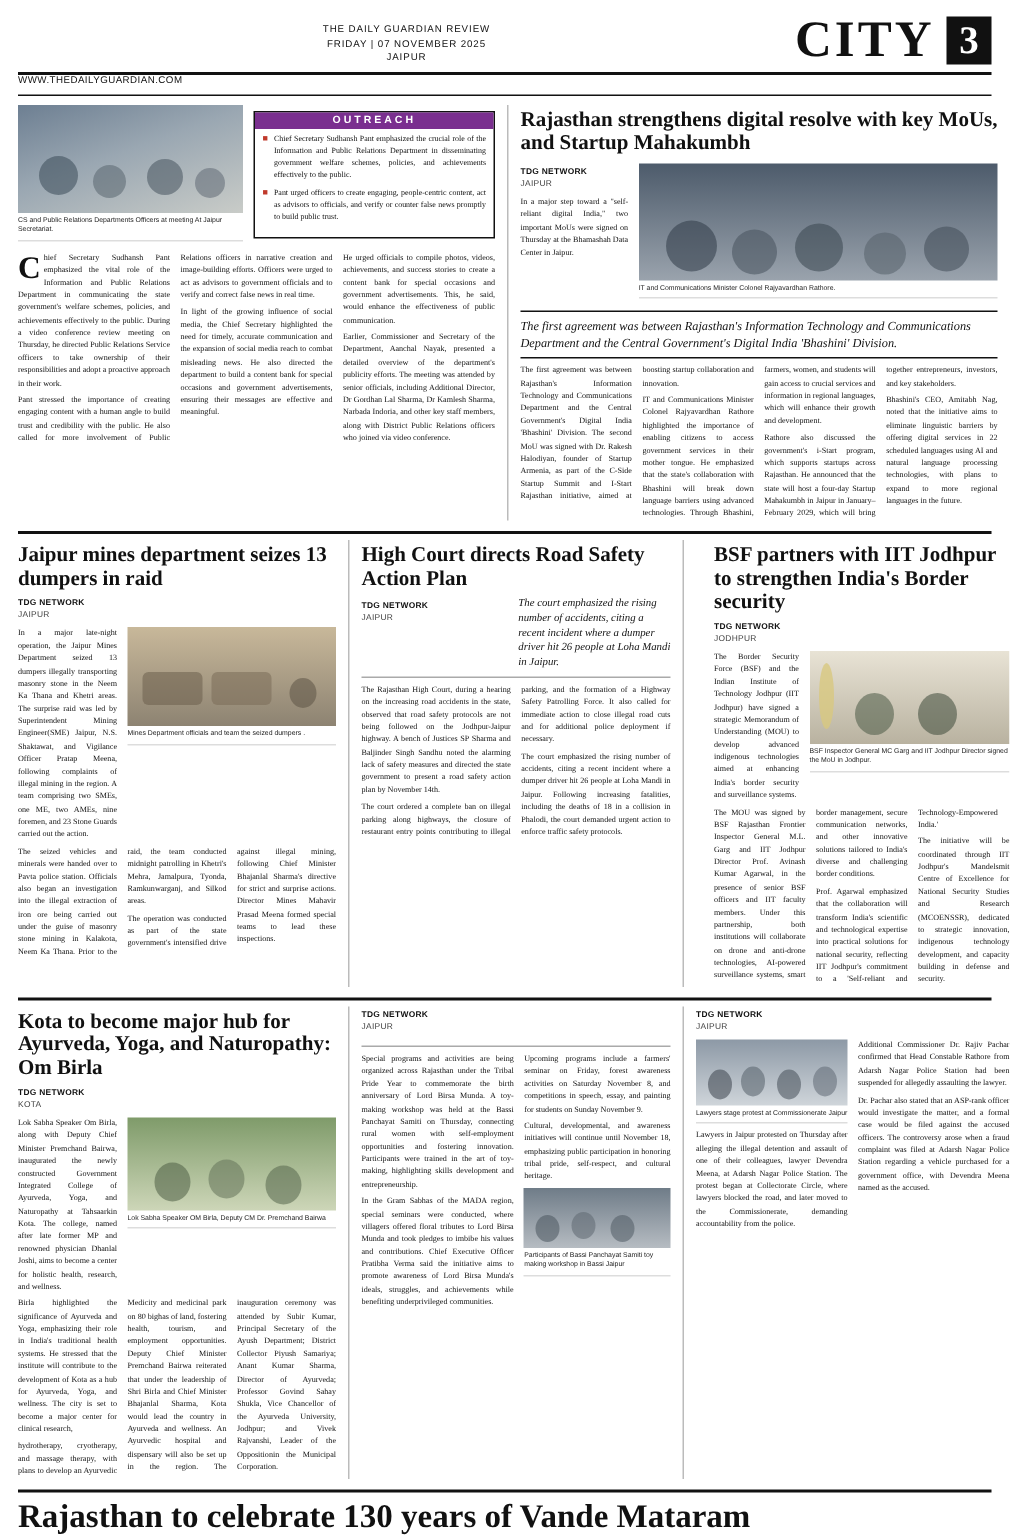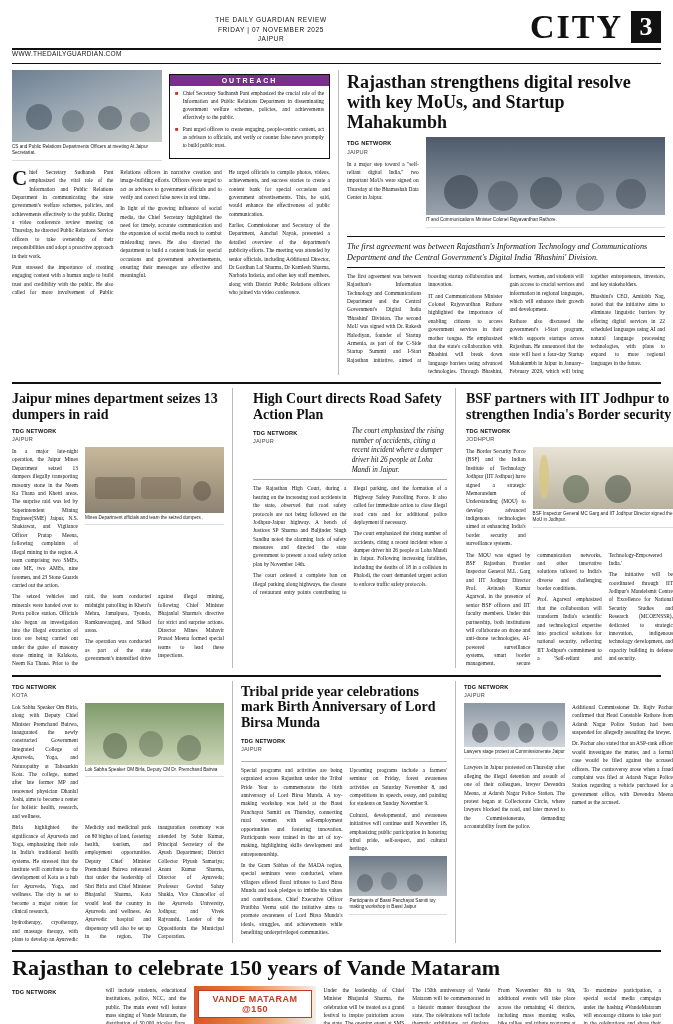--- a/index.html
+++ b/index.html
@@ -25,21 +25,21 @@
 
   
   .cols { display:flex; gap:8px; }
   .col { }
   .col-a { width:318px; }
   .col-b { width:327px; }
 
   .vsep { border-left:1px solid #bbb; }
 
   h1.head-xl { font-family:"Liberation Sans", sans-serif; font-weight:700; font-size:18.5px; line-height:1.08; margin:4px 0 5px 0; letter-spacing:-.2px; }
-  h2.head-l { font-family:"Liberation Serif", serif; font-weight:700; font-size:18px; line-height:1.1; margin:3px 0 5px 0; }
+  h2.head-l { font-family:"Liberation Serif", serif; font-weight:700; font-size:14px; line-height:1.1; margin:3px 0 5px 0; }
   h2.head-m { font-family:"Liberation Serif", serif; font-weight:700; font-size:14px; line-height:1.12; margin:3px 0 4px 0; }
   h1.head-banner { font-family:"Liberation Serif", serif; font-weight:700; font-size:22px; line-height:1.06; margin:4px 0 6px 0; }
 
   .byline { font-family:"Liberation Sans", sans-serif; font-size:5.6px; font-weight:700; line-height:1.45; letter-spacing:.2px; margin:2px 0 4px 0; }
   .byline .place { font-weight:400; color:#444; }
 
   .body-txt { font-size:5.4px; line-height:1.55; text-align:justify; hyphens:auto; }
   .body-txt p { margin:0 0 3px 0; }
   .cols2 { column-count:2; column-gap:7px; }
   .cols3 { column-count:3; column-gap:7px; }
@@ -194,42 +194,42 @@
           </div>
           <div class="cap">Mines Department officials and team the seized dumpers .</div>
         </div>
       </div>
       <div class="body-txt cols3">
         <p>The seized vehicles and minerals were handed over to Pavta police station. Officials also began an investigation into the illegal extraction of iron ore being carried out under the guise of masonry stone mining in Kalakota, Neem Ka Thana. Prior to the raid, the team conducted midnight patrolling in Khetri's Mehra, Jamalpura, Tyonda, Ramkunwarganj, and Silkod areas.</p>
         <p>The operation was conducted as part of the state government's intensified drive against illegal mining, following Chief Minister Bhajanlal Sharma's directive for strict and surprise actions. Director Mines Mahavir Prasad Meena formed special teams to lead these inspections.</p>
       </div>
     </div>
 
-    <div class="col vsep" style="width:215px; padding-left:20px;">
+    <div class="col vsep" style="width:215px; padding-left:8px;">
       <h2 class="head-m">High Court directs Road Safety Action Plan</h2>
       <div class="cols" style="gap:7px;">
         <div style="width:98px;">
           <div class="byline">
             <div>TDG NETWORK</div>
             <div class="place">JAIPUR</div>
           </div>
         </div>
         <div style="width:102px;">
           <div class="pullquote" style="font-size:7.2px;">The court emphasized the rising number of accidents, citing a recent incident where a dumper driver hit 26 people at Loha Mandi in Jaipur.</div>
         </div>
       </div>
       <div class="hr-grey" style="margin:4px 0 4px 0;"></div>
       <div class="body-txt cols2">
         <p>The Rajasthan High Court, during a hearing on the increasing road accidents in the state, observed that road safety protocols are not being followed on the Jodhpur-Jaipur highway. A bench of Justices SP Sharma and Baljinder Singh Sandhu noted the alarming lack of safety measures and directed the state government to present a road safety action plan by November 14th.</p>
         <p>The court ordered a complete ban on illegal parking along highways, the closure of restaurant entry points contributing to illegal parking, and the formation of a Highway Safety Patrolling Force. It also called for immediate action to close illegal road cuts and for additional police deployment if necessary.</p>
         <p>The court emphasized the rising number of accidents, citing a recent incident where a dumper driver hit 26 people at Loha Mandi in Jaipur. Following increasing fatalities, including the deaths of 18 in a collision in Phalodi, the court demanded urgent action to enforce traffic safety protocols.</p>
       </div>
     </div>
 
-    <div class="col vsep" style="width:218px; padding-left:10px;">
+    <div class="col vsep" style="width:218px; padding-left:20px;">
       <h2 class="head-m">BSF partners with IIT Jodhpur to strengthen India's Border security</h2>
       <div class="byline">
         <div>TDG NETWORK</div>
         <div class="place">JODHPUR</div>
       </div>
       <div class="cols" style="gap:7px;">
         <div style="width:62px;">
           <div class="body-txt">
               <p>The Border Security Force (BSF) and the Indian Institute of Technology Jodhpur (IIT Jodhpur) have signed a strategic Memorandum of Understanding (MOU) to develop advanced indigenous technologies aimed at enhancing India's border security and surveillance systems.</p>
             </div>
@@ -249,20 +249,21 @@
         <p>The initiative will be coordinated through IIT Jodhpur's Mandelsmit Centre of Excellence for National Security Studies and Research (MCOENSSR), dedicated to strategic innovation, indigenous technology development, and capacity building in defense and security.</p>
       </div>
     </div>
   </div>
 
   <div class="hr-black"></div>
 
   <div class="cols">
 
     <div class="col" style="width:212px;">
+      <h2 class="head-m">Kota to become major hub for Ayurveda, Yoga, and Naturopathy: Om Birla</h2>
       <div class="byline">
         <div>TDG NETWORK</div>
         <div class="place">KOTA</div>
       </div>
       <div class="cols" style="gap:7px;">
         <div style="width:66px;">
           <div class="body-txt">
               <p>Lok Sabha Speaker Om Birla, along with Deputy Chief Minister Premchand Bairwa, inaugurated the newly constructed Government Integrated College of Ayurveda, Yoga, and Naturopathy at Tahsaarkin Kota. The college, named after late former MP and renowned physician Dhanlal Joshi, aims to become a center for holistic health, research, and wellness.</p>
             </div>
         </div>
@@ -275,21 +276,20 @@
           <div class="cap">Lok Sabha Speaker OM Birla, Deputy CM Dr. Premchand Bairwa</div>
         </div>
       </div>
       <div class="body-txt cols3">
         <p>Birla highlighted the significance of Ayurveda and Yoga, emphasizing their role in India's traditional health systems. He stressed that the institute will contribute to the development of Kota as a hub for Ayurveda, Yoga, and wellness. The city is set to become a major center for clinical research,</p>
         <p>hydrotherapy, cryotherapy, and massage therapy, with plans to develop an Ayurvedic Medicity and medicinal park on 80 bighas of land, fostering health, tourism, and employment opportunities. Deputy Chief Minister Premchand Bairwa reiterated that under the leadership of Shri Birla and Chief Minister Bhajanlal Sharma, Kota would lead the country in Ayurveda and wellness. An Ayurvedic hospital and dispensary will also be set up in the region. The inauguration ceremony was attended by Subir Kumar, Principal Secretary of the Ayush Department; District Collector Piyush Samariya; Anant Kumar Sharma, Director of Ayurveda; Professor Govind Sahay Shukla, Vice Chancellor of the Ayurveda University, Jodhpur; and Vivek Rajvanshi, Leader of the Oppositionin the Municipal Corporation.</p>
       </div>
     </div>
 
     <div class="col vsep" style="width:215px; padding-left:8px;">
-      <h2 class="head-m">Tribal pride year celebrations mark Birth Anniversary of Lord Birsa Munda</h2>
       <div class="cols" style="gap:7px;">
         <div style="width:98px;">
           <div class="byline">
             <div>TDG NETWORK</div>
             <div class="place">JAIPUR</div>
           </div>
         </div>
       </div>
       <div class="hr-grey" style="margin:4px 0 4px 0;"></div>
       <div class="cols" style="gap:7px;">
@@ -338,21 +338,21 @@
             <p>Dr. Pachar also stated that an ASP-rank officer would investigate the matter, and a formal case would be filed against the accused officers. The controversy arose when a fraud complaint was filed at Adarsh Nagar Police Station regarding a vehicle purchased for a government office, with Devendra Meena named as the accused.</p>
           </div>
         </div>
       </div>
     </div>
   </div>
 
   <div class="hr-black"></div>
 
   <div>
-    <h1 class="head-banner">Rajasthan to celebrate 150 years of Vande Mataram</h1>
+    <h1 class="head-banner">Rajasthan to celebrate 130 years of Vande Mataram</h1>
     <div class="cols" style="gap:8px;">
       <div style="width:106px;">
         <div class="byline">
           <div>TDG NETWORK</div>
 
         </div>
 
       </div>
       <div style="width:100px;">
         <div class="body-txt">

